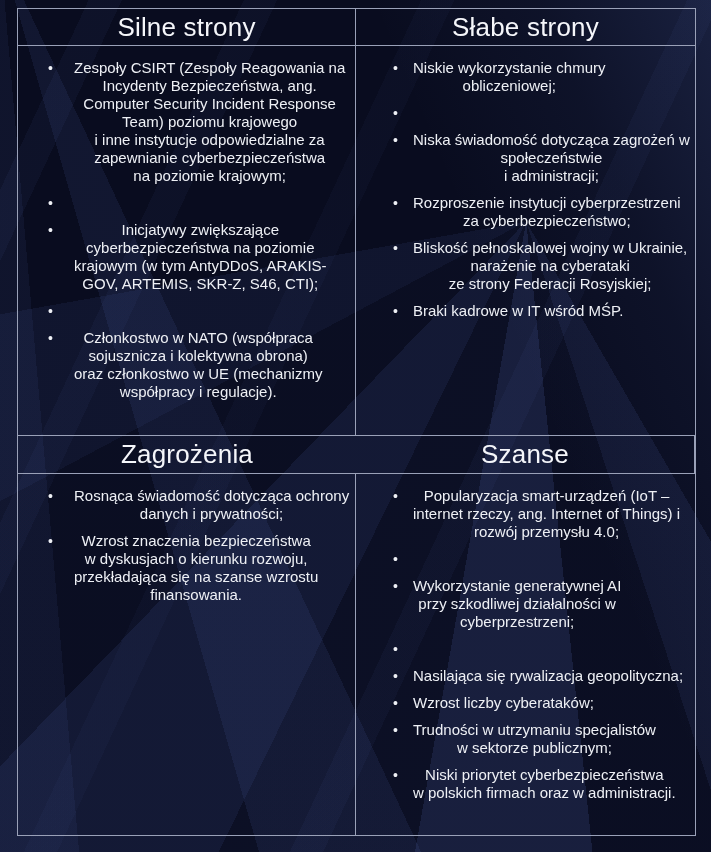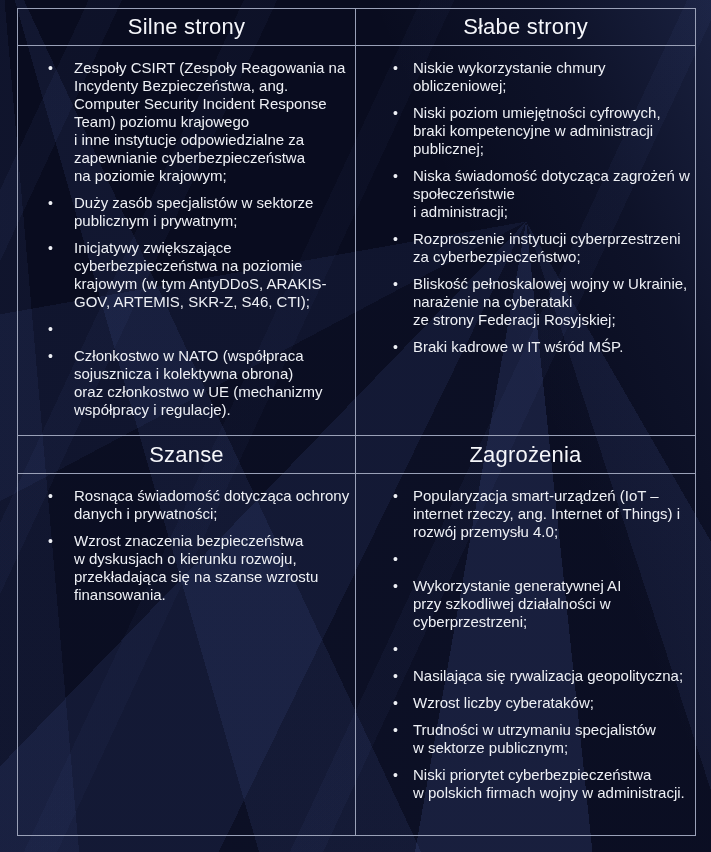--- a/index.html
+++ b/index.html
@@ -45,31 +45,31 @@
     border:1px solid var(--line);
     display:grid;
     grid-template-columns:338px 1fr;
     grid-template-rows:37px 390px 38px 1fr;
   }
   .cell{border-bottom:1px solid var(--line);overflow:hidden;}
   .cell.lastrow{border-bottom:none;}
   .cell.col-l{border-right:1px solid var(--line);}
   .hdr{
     display:flex;align-items:center;justify-content:center;
-    font-size:22px;letter-spacing:0.2px;color:#f5f6fa;
+    font-size:26px;letter-spacing:0.2px;color:#f5f6fa;
   }
   ul.blist{
     list-style:none;margin:0;padding:13px 6px 0 30px;
     font-size:15px;line-height:18px;
   }
   .r ul.blist{padding-left:37px;}
   ul.blist li{display:flex;margin:0 0 9px 0;}
   .bullet{flex:none;width:26px;font-size:14px;}
   .r .bullet{width:20px;}
-  .itext{white-space:pre;}
+  .itext{white-space:pre;text-align:center;}
 </style>
 </head>
 <body>
 
 <div class="swot">
 
   <div class="cell hdr col-l">
     <span>Silne strony</span>
   </div>
   <div class="cell hdr">
@@ -83,22 +83,20 @@
           <span class="itext">Zespoły CSIRT (Zespoły Reagowania na
 Incydenty Bezpieczeństwa, ang.
 Computer Security Incident Response
 Team) poziomu krajowego
 i inne instytucje odpowiedzialne za
 zapewnianie cyberbezpieczeństwa
 na poziomie krajowym;</span>
         </li>
         <li>
           <span class="bullet">•</span>
-          <span class="itext">Duży zasób specjalistów w sektorze
-publicznym i prywatnym;</span>
         </li>
         <li>
           <span class="bullet">•</span>
           <span class="itext">Inicjatywy zwiększające
 cyberbezpieczeństwa na poziomie
 krajowym (w tym AntyDDoS, ARAKIS-
 GOV, ARTEMIS, SKR-Z, S46, CTI);</span>
         </li>
         <li>
           <span class="bullet">•</span>
@@ -114,23 +112,20 @@
   </div>
   <div class="cell body r">
     <ul class="blist">
         <li>
           <span class="bullet">•</span>
           <span class="itext">Niskie wykorzystanie chmury
 obliczeniowej;</span>
         </li>
         <li>
           <span class="bullet">•</span>
-          <span class="itext">Niski poziom umiejętności cyfrowych,
-braki kompetencyjne w administracji
-publicznej;</span>
         </li>
         <li>
           <span class="bullet">•</span>
           <span class="itext">Niska świadomość dotycząca zagrożeń w
 społeczeństwie
 i administracji;</span>
         </li>
         <li>
           <span class="bullet">•</span>
           <span class="itext">Rozproszenie instytucji cyberprzestrzeni
@@ -142,25 +137,25 @@
 narażenie na cyberataki
 ze strony Federacji Rosyjskiej;</span>
         </li>
         <li>
           <span class="bullet">•</span>
           <span class="itext">Braki kadrowe w IT wśród MŚP.</span>
         </li>
       </ul>
   </div>
 
+  <div class="cell hdr">
+    <span>Zagrożenia</span>
+  </div>
   <div class="cell hdr col-l">
     <span>Szanse</span>
-  </div>
-  <div class="cell hdr">
-    <span>Zagrożenia</span>
   </div>
 
   <div class="cell body col-l lastrow">
     <ul class="blist">
         <li>
           <span class="bullet">•</span>
           <span class="itext">Rosnąca świadomość dotycząca ochrony
 danych i prywatności;</span>
         </li>
         <li>
@@ -201,18 +196,18 @@
           <span class="itext">Wzrost liczby cyberataków;</span>
         </li>
         <li>
           <span class="bullet">•</span>
           <span class="itext">Trudności w utrzymaniu specjalistów
 w sektorze publicznym;</span>
         </li>
         <li>
           <span class="bullet">•</span>
           <span class="itext">Niski priorytet cyberbezpieczeństwa
-w polskich firmach wojny w administracji.</span>
+w polskich firmach oraz w administracji.</span>
         </li>
       </ul>
   </div>
 
 </div>
 
 </body></html>

